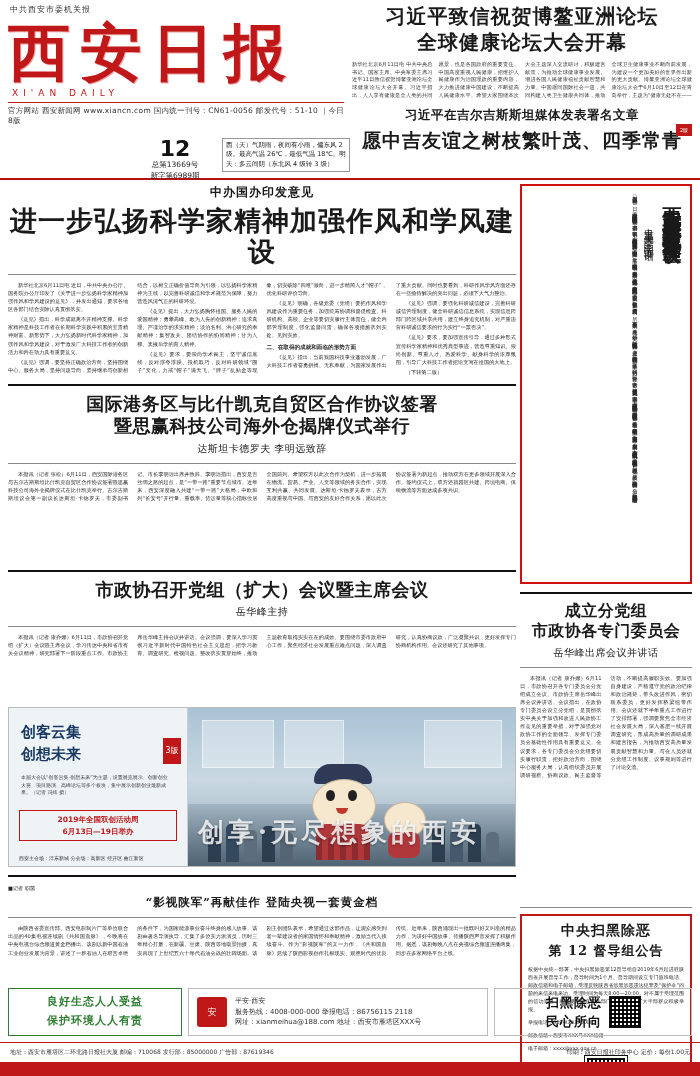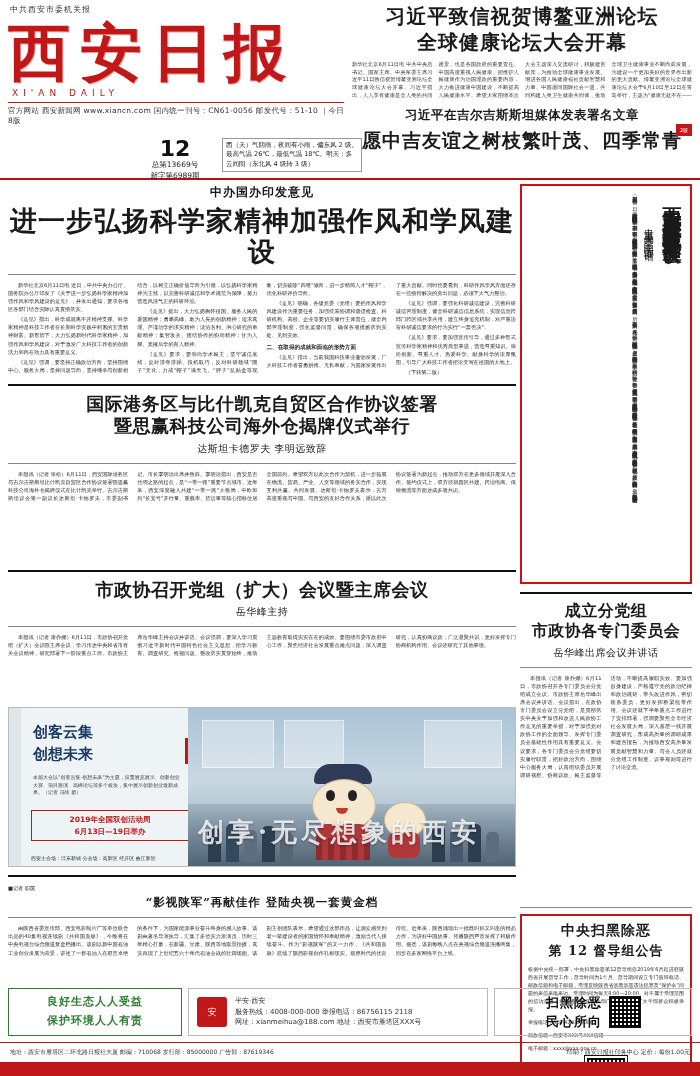--- a/index.html
+++ b/index.html
@@ -28,21 +28,21 @@
   .site-line{font-size:7.5px;color:#333;margin-top:3px;letter-spacing:0.3px;}
 
   .info-block{position:absolute;left:8px;top:140px;width:120px;font-size:7.5px;line-height:1.5;color:#222;}
   .info-block .date{font-size:9px;font-weight:bold;}
   .hot-num{color:#c01818;font-weight:bold;font-size:11px;}
   .hot-row{display:flex;align-items:center;gap:2px;margin-top:2px;}
   .hot-tag{background:#c01818;color:#fff;font-size:6px;padding:1px 2px;}
 
   .issue-box{position:absolute;left:130px;top:138px;width:90px;text-align:center;font-size:7.5px;line-height:1.4;}
   .issue-num{font-size:22px;font-weight:bold;color:#111;line-height:1;}
-  .weather-box{position:absolute;left:222px;top:138px;width:140px;border:1px solid #999;font-size:6.5px;line-height:1.45;padding:2px 3px;box-sizing:border-box;color:#222;}
+  .weather-box{position:absolute;left:222px;top:138px;width:128px;border:1px solid #999;font-size:6.5px;line-height:1.45;padding:2px 3px;box-sizing:border-box;color:#222;}
 
   .top-right{position:absolute;left:352px;top:4px;width:340px;}
   .tr-head{font-family:"DejaVu Serif","Liberation Serif",serif;font-weight:bold;font-size:20px;line-height:1.22;text-align:center;letter-spacing:1px;}
   .tr-head2{font-family:"DejaVu Serif","Liberation Serif",serif;font-weight:bold;font-size:20px;line-height:1.22;text-align:center;letter-spacing:1px;margin-top:2px;}
   .tr-body{margin-top:6px;font-size:5.2px;line-height:1.5;text-align:justify;color:#333;
     column-count:4;column-gap:6px;height:44px;overflow:hidden;}
   .tr-sub{margin-top:2px;font-size:12.5px;font-weight:bold;text-align:center;letter-spacing:0.5px;
     font-family:"DejaVu Serif","Liberation Serif",serif;}
   .tr-sub2{margin-top:4px;font-size:19px;font-weight:bold;text-align:center;letter-spacing:1px;
     font-family:"DejaVu Serif","Liberation Serif",serif;}
@@ -86,21 +86,21 @@
     font-family:"DejaVu Serif","Liberation Serif",serif;
   }
   .v-body{
     writing-mode:vertical-rl;
     font-size:5.2px;line-height:1.75;letter-spacing:0.2px;
     height:100%;flex:1;overflow:hidden;text-align:justify;color:#2a2a2a;
   }
 
   
   .photo-box{position:relative;margin-top:6px;border:1px solid #bbb;height:158px;overflow:hidden;background:#dfe6ea;}
-  .photo-left{position:absolute;left:12px;top:0;width:178px;height:100%;background:#eef3f6;border-right:1px solid #ccd;padding-left:10px;}
+  .photo-left{position:absolute;left:0;top:0;width:178px;height:100%;background:#eef3f6;border-right:1px solid #ccd;}
   .ad-title{position:absolute;left:12px;top:14px;font-size:15px;font-weight:bold;line-height:1.45;color:#1b3a63;
     font-family:"DejaVu Serif","Liberation Serif",serif;}
   .ad-note{position:absolute;left:12px;top:66px;width:150px;font-size:5px;line-height:1.5;color:#444;}
   .ad-red{position:absolute;left:10px;top:102px;width:158px;border:1px solid #c01818;padding:3px 4px;box-sizing:border-box;
     color:#c01818;font-size:7.5px;font-weight:bold;line-height:1.5;text-align:center;}
   .ad-foot{position:absolute;left:10px;bottom:5px;font-size:5px;color:#333;}
   .ad-badge{position:absolute;right:6px;top:30px;width:18px;height:26px;background:#c01818;color:#fff;font-size:8px;
     text-align:center;line-height:26px;}
   .photo-right{position:absolute;left:179px;top:0;right:0;height:100%;
     background:linear-gradient(180deg,#a9c3d6 0%,#c9d8e2 45%,#8fa7b8 100%);}

